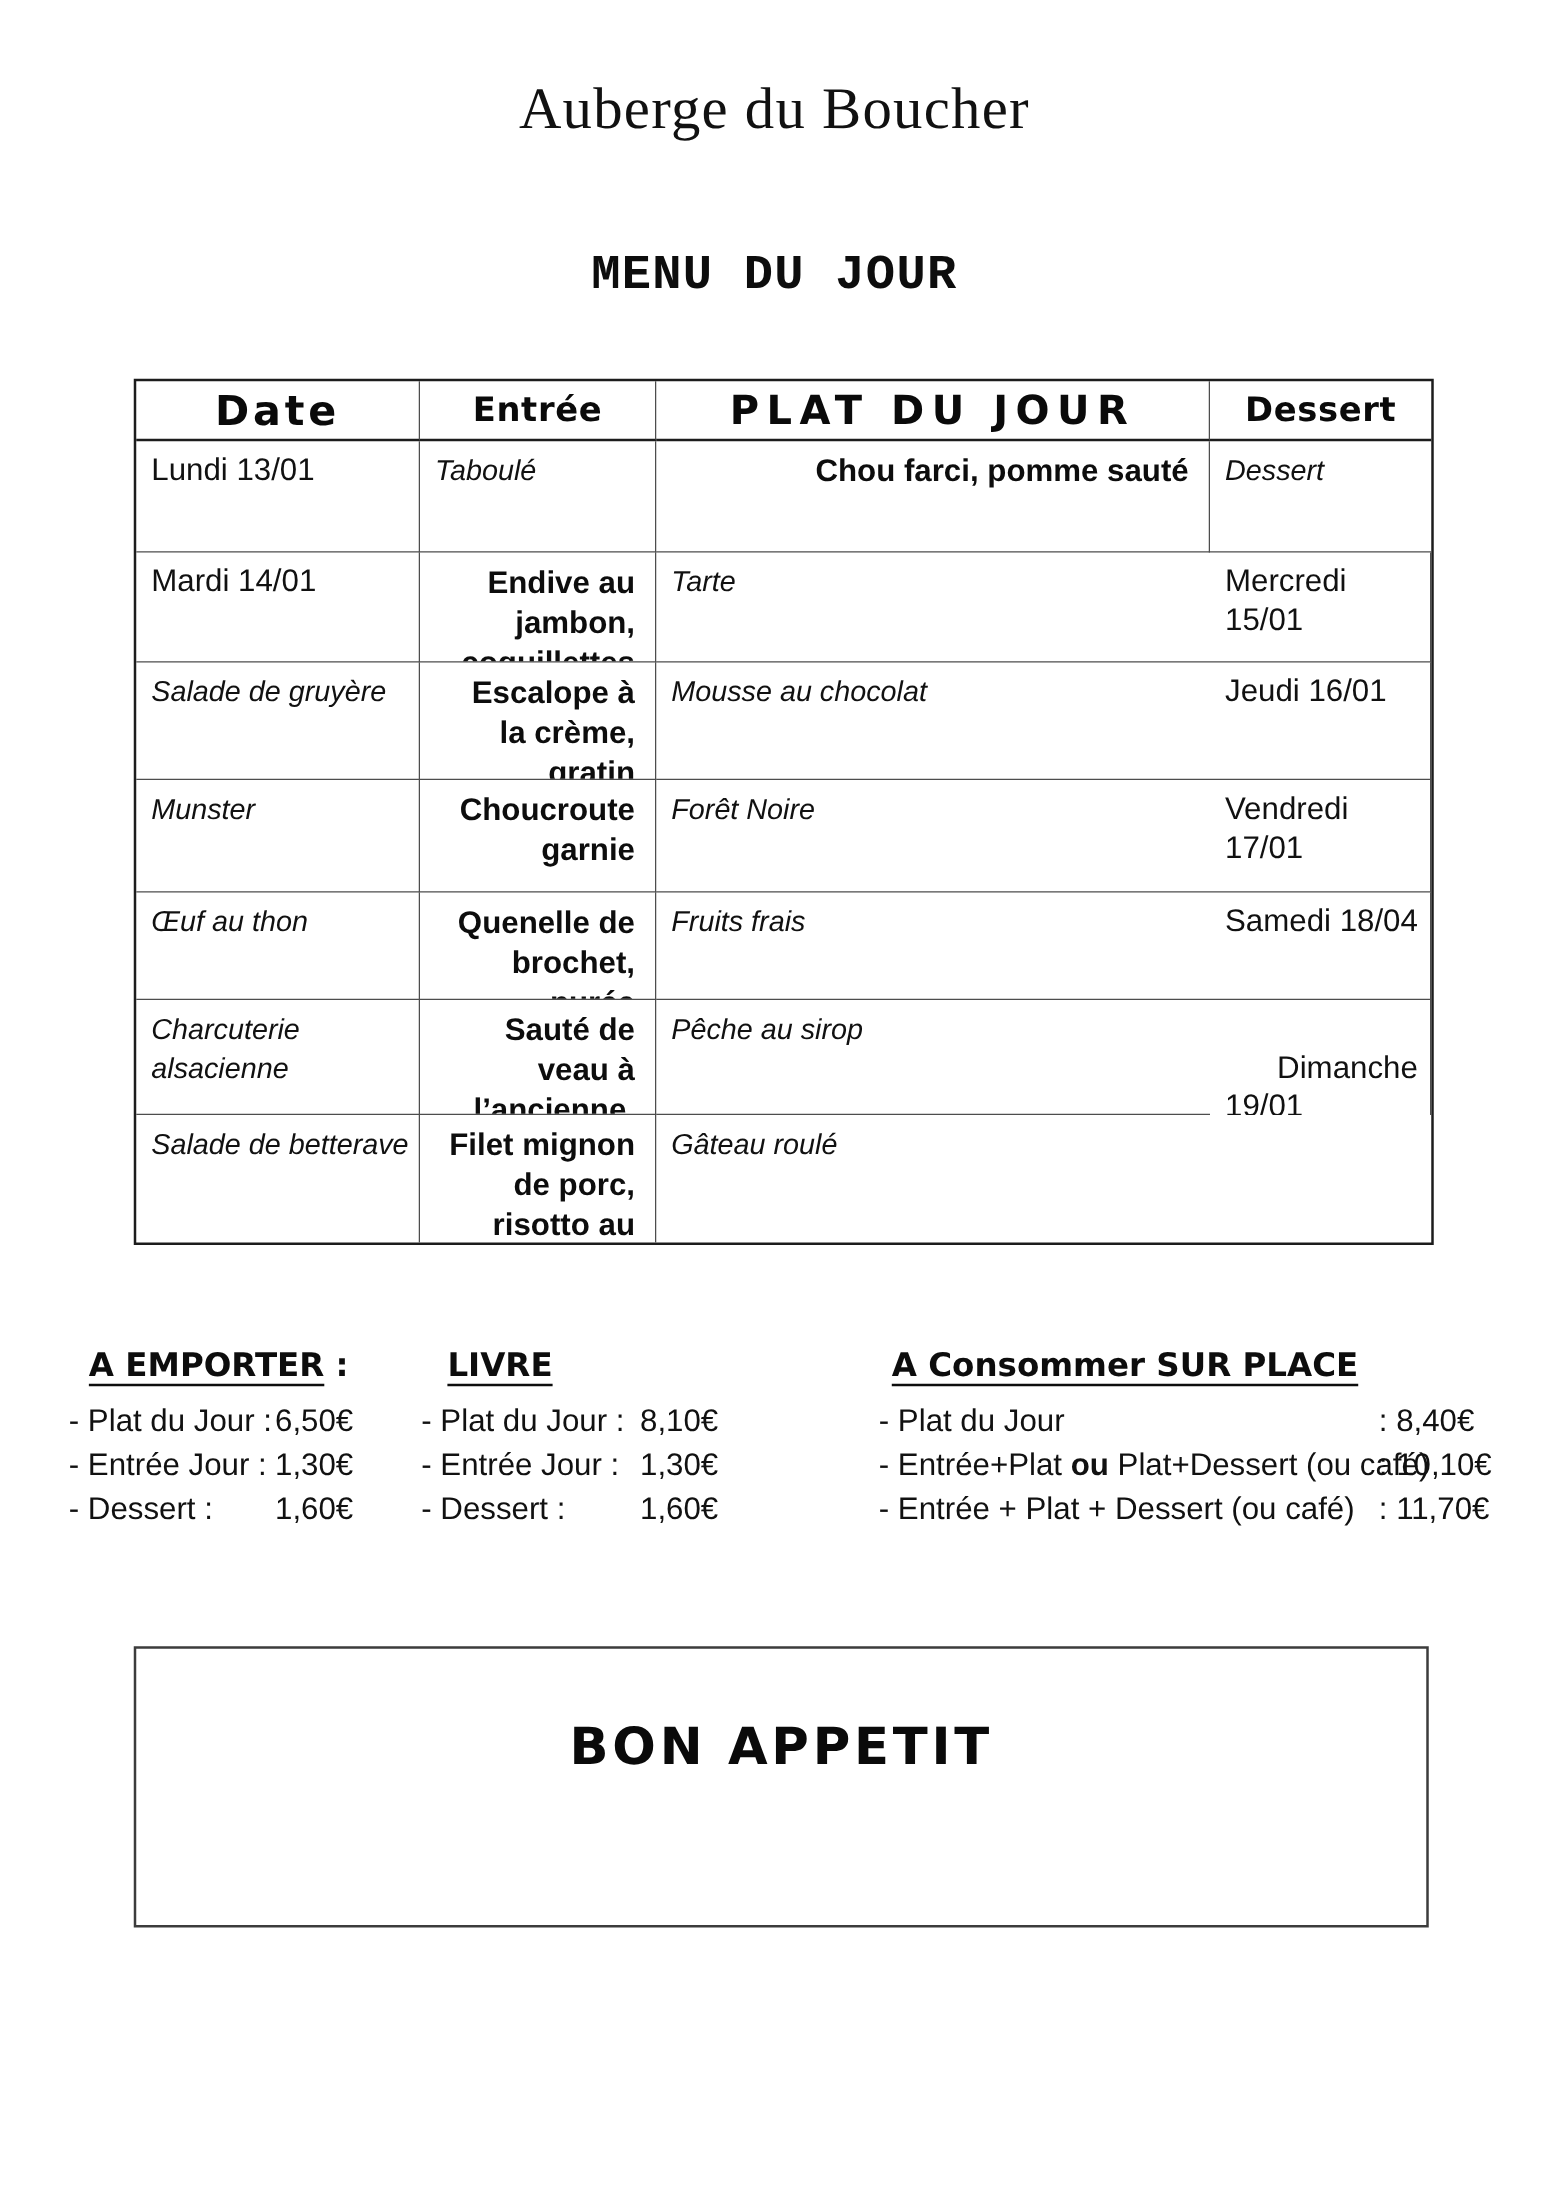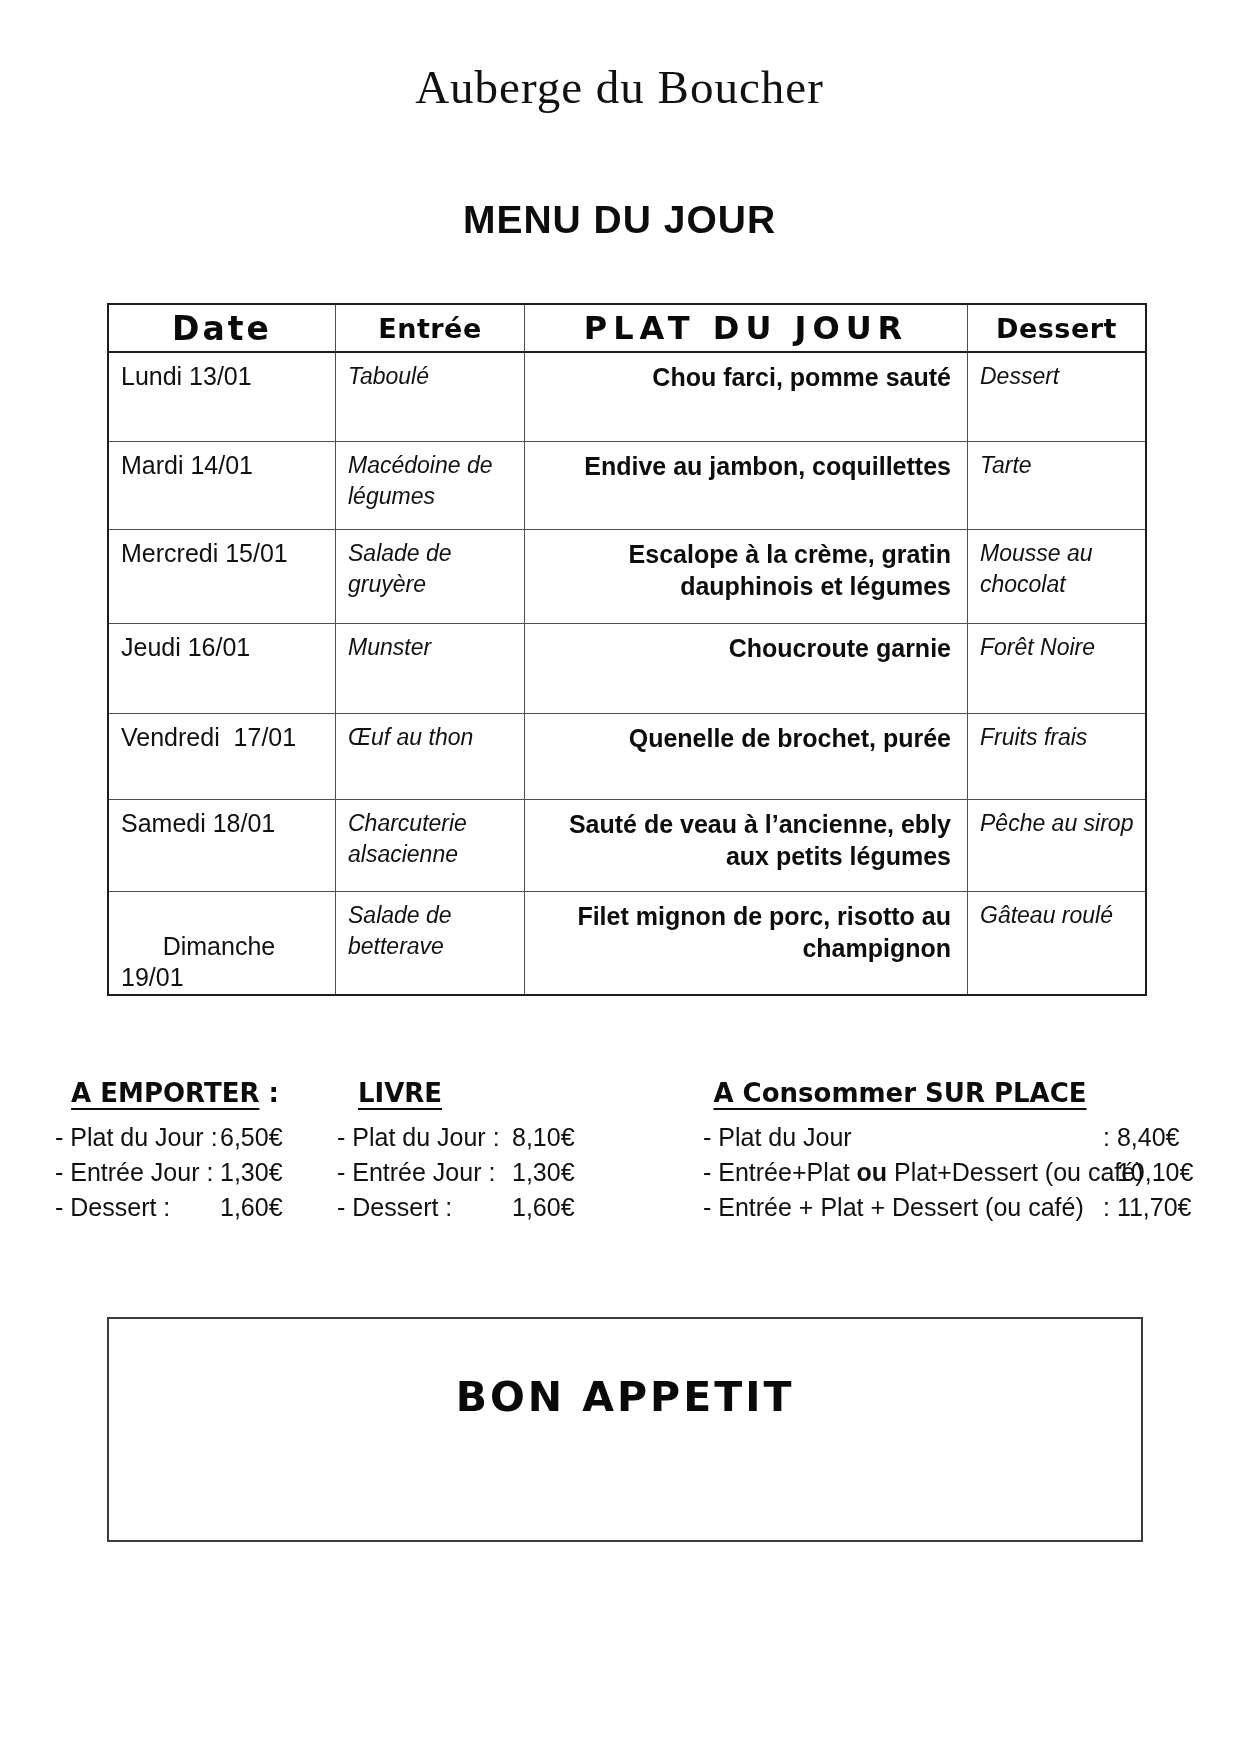--- a/index.html
+++ b/index.html
@@ -15,21 +15,21 @@
   
   .doc-title{
     position:absolute;top:60px;left:0;width:100%;
     text-align:center;
     font-family:"Liberation Serif",serif;
     font-size:47px;letter-spacing:1px;color:#111;
   }
   .menu-title{
     position:absolute;top:198px;left:0;width:100%;
     text-align:center;
-    font-family:Liberation Sans, sans-serif;
+    font-family:Liberation Mono, monospace;
     font-weight:bold;font-size:39px;letter-spacing:1px;color:#0d0d0d;
   }
   
   .menu-table{
     position:absolute;left:107px;top:303px;
     width:1040px;
     display:grid;
     grid-template-columns:227px 189px 443px 177px;
     grid-template-rows:48px 89px 88px 94px 90px 86px 92px 102px;
     border:2px solid #1c1c1c;
@@ -114,40 +114,39 @@
     <div class="cell th th-small">Entrée</div>
     <div class="cell th th-plat">PLAT DU JOUR</div>
     <div class="cell th th-small lastcol">Dessert</div>
 
     <div class="cell td-date"><span>Lundi 13/01</span></div>
     <div class="cell td-entree">Taboulé</div>
     <div class="cell td-plat">Chou farci, pomme sauté</div>
     <div class="cell td-dessert lastcol">Dessert</div>
 
     <div class="cell td-date"><span>Mardi 14/01</span></div>
-    <div class="cell td-entree">Macédoine de légumes</div>
     <div class="cell td-plat">Endive au jambon, coquillettes</div>
     <div class="cell td-dessert lastcol">Tarte</div>
 
     <div class="cell td-date"><span>Mercredi 15/01</span></div>
     <div class="cell td-entree">Salade de gruyère</div>
     <div class="cell td-plat">Escalope à la crème, gratin dauphinois et légumes</div>
     <div class="cell td-dessert lastcol">Mousse au chocolat</div>
 
     <div class="cell td-date"><span>Jeudi 16/01</span></div>
     <div class="cell td-entree">Munster</div>
     <div class="cell td-plat">Choucroute garnie</div>
     <div class="cell td-dessert lastcol">Forêt Noire</div>
 
     <div class="cell td-date"><span>Vendredi  17/01</span></div>
     <div class="cell td-entree">Œuf au thon</div>
     <div class="cell td-plat">Quenelle de brochet, purée</div>
     <div class="cell td-dessert lastcol">Fruits frais</div>
 
-    <div class="cell td-date"><span>Samedi 18/01</span></div>
+    <div class="cell td-date"><span>Samedi 18/04</span></div>
     <div class="cell td-entree">Charcuterie alsacienne</div>
     <div class="cell td-plat">Sauté de veau à l’ancienne, ebly aux petits légumes</div>
     <div class="cell td-dessert lastcol">Pêche au sirop</div>
 
     <div class="cell td-date lastrow">
       <span>Dimanche 19/01</span>
       
     </div>
     <div class="cell td-entree lastrow">Salade de betterave</div>
     <div class="cell td-plat lastrow">Filet mignon de porc, risotto au champignon</div>

